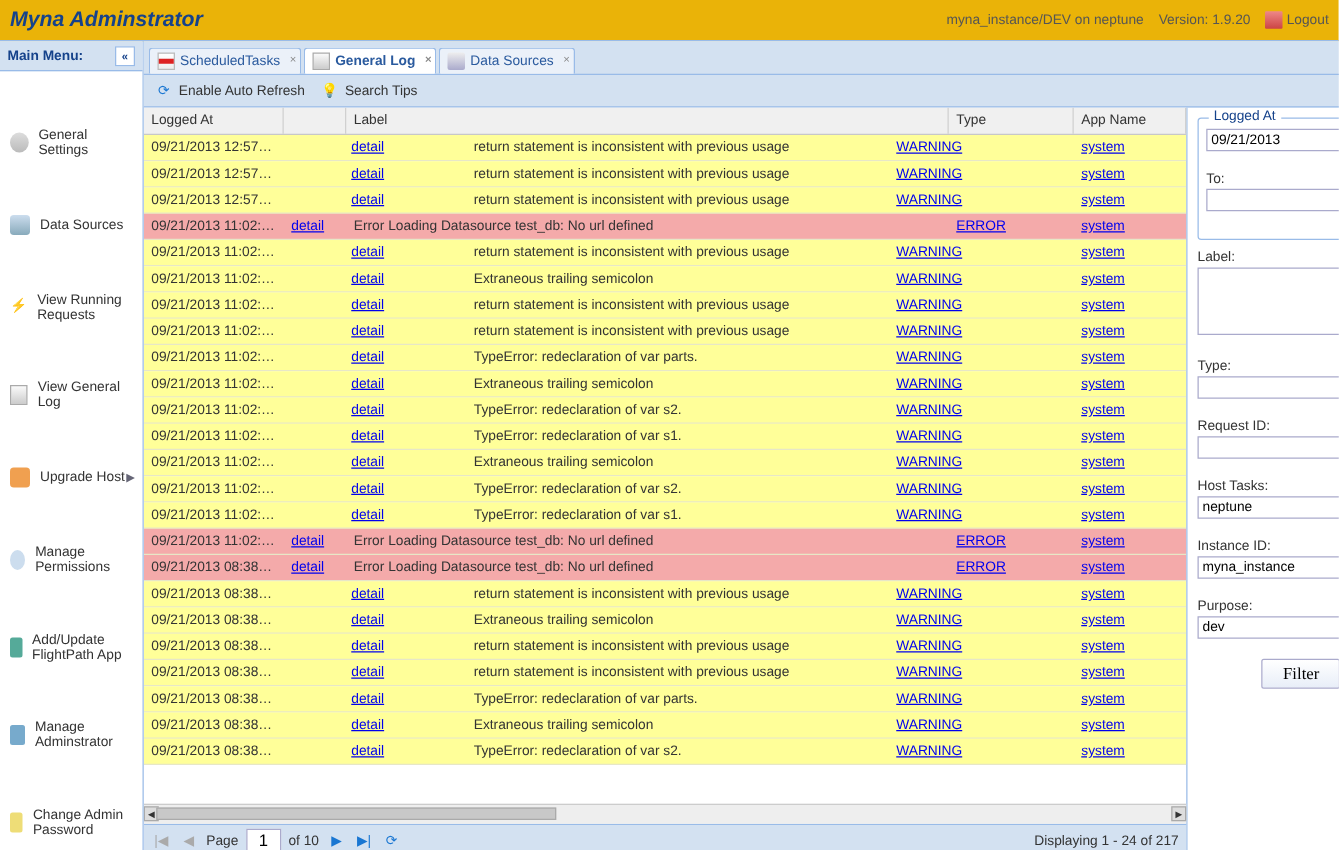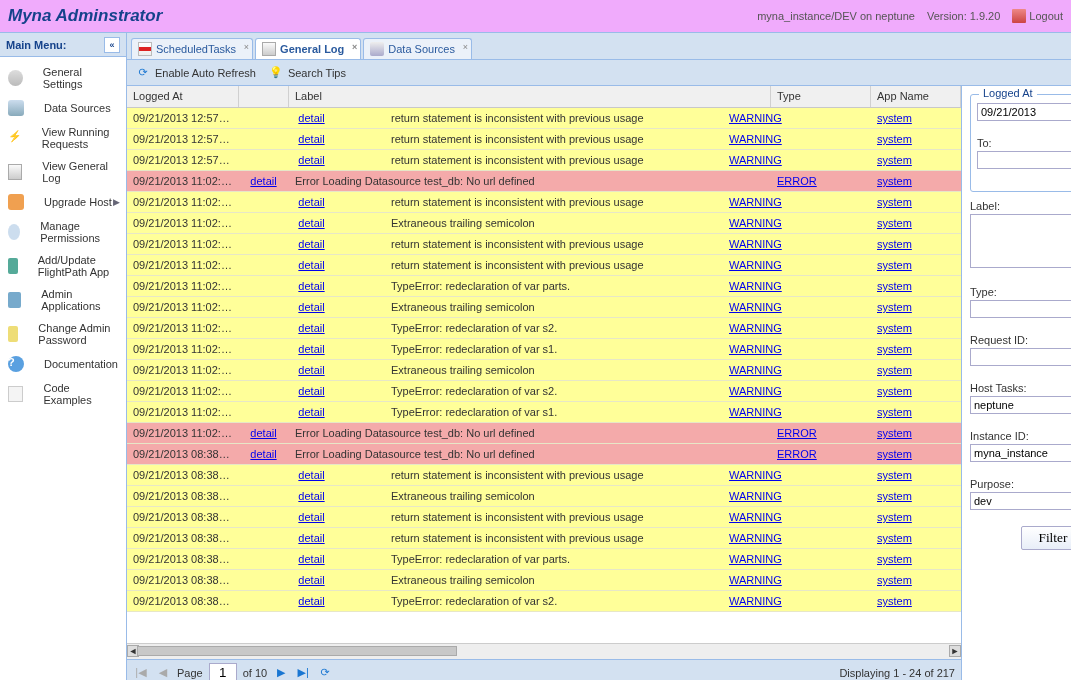--- a/index.html
+++ b/index.html
@@ -1,32 +1,32 @@
 <!DOCTYPE html>
 <html><head>
 <meta charset="utf-8">
 <style>
 * { box-sizing: border-box; margin: 0; padding: 0; }
 body { font-family: Arial, Helvetica, sans-serif; font-size: 11px; color: #333; background: #fff; width: 1071px; height: 680px; overflow: hidden; }
 a { color: #0000EE; text-decoration: underline; cursor: pointer; }
 
 
-.header { display: flex; align-items: center; justify-content: space-between; padding: 16px 8px; border-bottom: 1px solid #99bbe8; background: #f0abfc; height: 28px; }
+.header { display: flex; align-items: center; justify-content: space-between; padding: 16px 8px; border-bottom: 1px solid #99bbe8; background: #eab308; height: 28px; }
 .header-title { font-weight: bold; font-style: italic; font-size: 17px; color: #15428B; }
 .header-right { display: flex; align-items: center; gap: 12px; color: #555; }
 .logout { display: flex; align-items: center; gap: 3px; cursor: pointer; }
 .logout .icon { width: 14px; height: 14px; }
 
 
 .layout { display: flex; height: calc(100% - 28px); }
 .sidebar { width: 224px; border-right: 1px solid #99bbe8; display: flex; flex-direction: column; }
 .sidebar-header { display: flex; align-items: center; justify-content: space-between; background: #d3e1f1; border-bottom: 1px solid #99bbe8; padding: 4px 6px; height: 24px; color: #15428B; font-weight: bold; }
 .collapse-btn { width: 16px; height: 16px; border: 1px solid #99bbe8; background: #fff; display: flex; align-items: center; justify-content: center; cursor: pointer; font-size: 9px; color: #15428B; }
 .menu-items { padding: 4px 0; }
-.menu-item { display: flex; align-items: center; padding: 5px 8px; cursor: pointer; gap: 20px; position: relative; }
+.menu-item { display: flex; align-items: center; padding: 5px 8px; cursor: pointer; gap: 8px; position: relative; margin-top: 36px; }
 .menu-item .mi-icon { width: 16px; height: 16px; display: inline-block; }
 .menu-item .chev { position: absolute; right: 6px; color: #667; font-size: 9px; }
 
 
 .ico { width: 16px; height: 16px; display: inline-flex; align-items: center; justify-content: center; font-size: 11px; }
 .ico-gear { background: linear-gradient(#ddd,#bbb); border-radius: 50%; }
 .ico-db { background: linear-gradient(#cde, #8ab); border-radius: 3px; }
 .ico-bolt { color: #e8b000; }
 .ico-log { background: linear-gradient(#fafafa,#ccc); border: 1px solid #aaa; }
 .ico-upgrade { background: #f0a050; border-radius: 3px; }
@@ -52,21 +52,21 @@
 .tab .tico { width: 14px; height: 14px; }
 
 .toolbar { display: flex; align-items: center; gap: 12px; background: #d3e1f1; border-bottom: 1px solid #99bbe8; padding: 4px 8px; height: 26px; }
 .tb-btn { display: flex; align-items: center; gap: 4px; cursor: pointer; color: #333; }
 
 .work { flex: 1; display: flex; overflow: hidden; }
 .grid-area { flex: 1; display: flex; flex-direction: column; border-right: 1px solid #99bbe8; }
 .grid-head { display: flex; background: #f0f0f0; border-bottom: 1px solid #c8c8c8; height: 22px; }
 .gh { padding: 4px 6px; border-right: 1px solid #d0d0d0; font-weight: normal; color: #333; }
 .col-ts { width: 112px; }
-.col-dt { width: 50px; text-align: center; }
+.col-dt { width: 50px; }
 .col-lb { flex: 1; min-width: 290px; }
 .col-ty { width: 100px; }
 .col-ap { width: 90px; }
 .grid-body { flex: 1; overflow-y: hidden; }
 .row { display: flex; height: 21px; align-items: center; border-bottom: 1px solid #e7e7c7; }
 .row.warn { background: #ffff99; gap: 48px; }
 .row.err { background: #f4aaaa; }
 .cell { padding: 3px 6px; border-right: 1px solid transparent; white-space: nowrap; overflow: hidden; text-overflow: ellipsis; }
 .hscroll { height: 16px; background: #eee; border-top: 1px solid #ccc; position: relative; }
 .hscroll .thumb { position: absolute; left: 10px; top: 2px; width: 320px; height: 10px; background: #c8c8c8; border: 1px solid #aaa; }
@@ -139,21 +139,21 @@
         <div class="menu-item">
           <span class="ico mi-icon ico-user"></span>
           <span>Manage Permissions</span>
         </div>
         <div class="menu-item">
           <span class="ico mi-icon ico-app"></span>
           <span>Add/Update FlightPath App</span>
         </div>
         <div class="menu-item">
           <span class="ico mi-icon ico-apps"></span>
-          <span>Admin Applications</span>
+          <span>Manage Adminstrator</span>
         </div>
         <div class="menu-item">
           <span class="ico mi-icon ico-key"></span>
           <span>Change Admin Password</span>
         </div>
         <div class="menu-item">
           <span class="ico mi-icon ico-help"></span>
           <span>Documentation</span>
         </div>
         <div class="menu-item">

